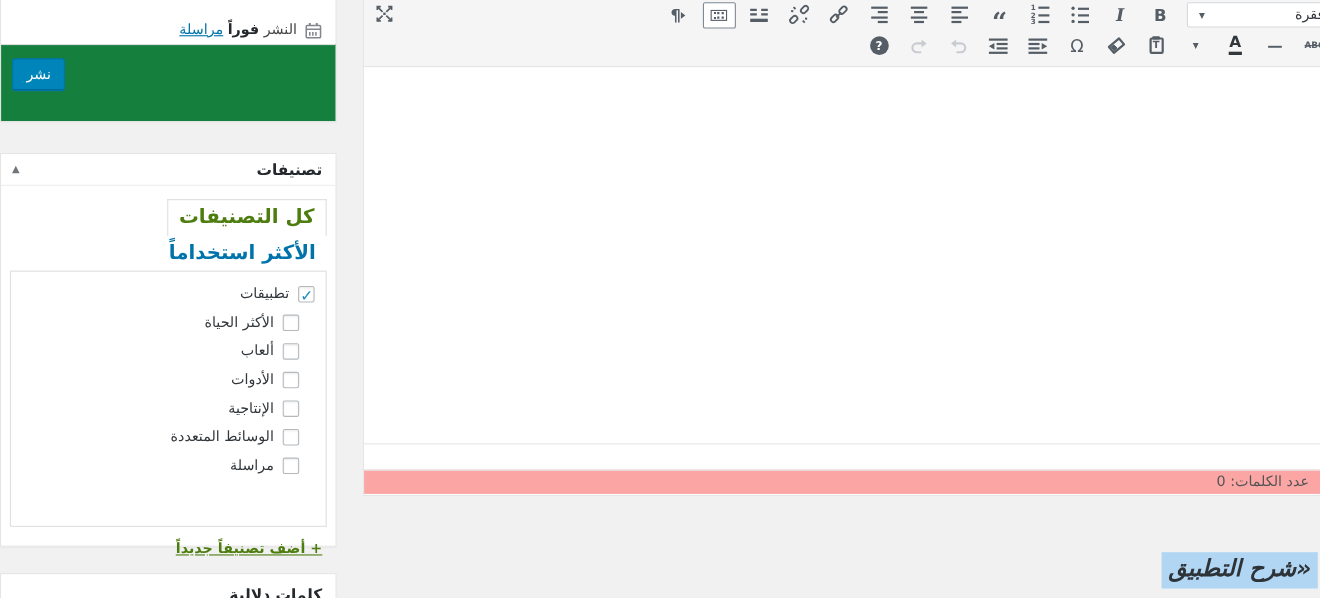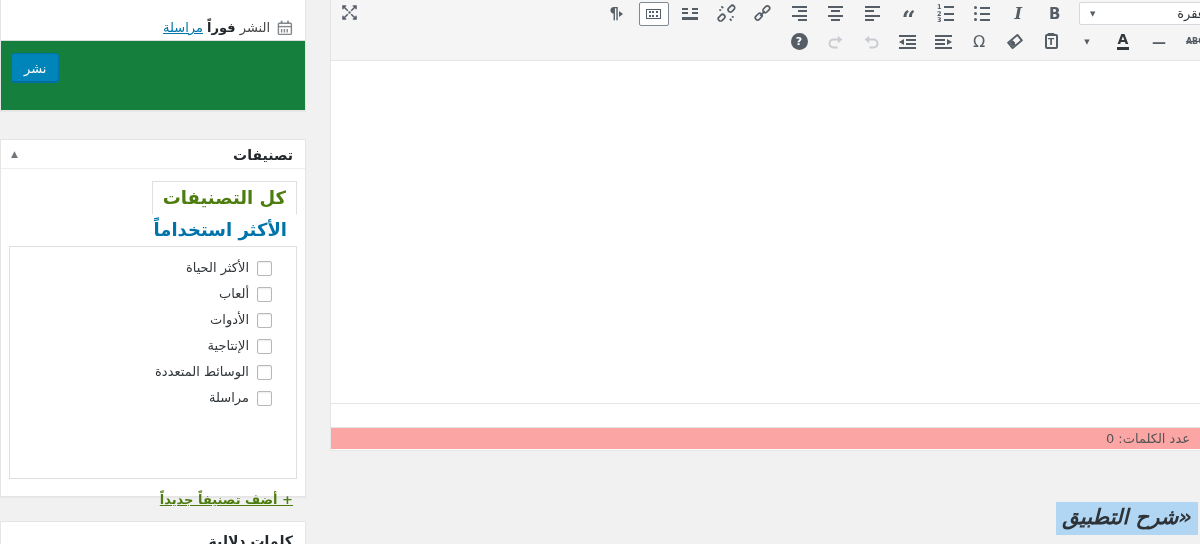--- a/index.html
+++ b/index.html
@@ -133,20 +133,21 @@
   <section class="postbox cat-box">
     <h2 class="hndle"><span>تصنيفات</span></h2>
     <span class="toggle">▲</span>
 
     <div class="tabs">
       <span class="tab active">كل التصنيفات</span>
       <a class="tab link">الأكثر استخداماً</a>
     </div>
 
     <div class="checklist">
+      <label class="cat-row checked"><span class="cb"></span><span>تطبيقات</span></label>
       <label class="cat-row child"><span class="cb"></span><span>الأكثر الحياة</span></label>
       <label class="cat-row child"><span class="cb"></span><span>ألعاب</span></label>
       <label class="cat-row child"><span class="cb"></span><span>الأدوات</span></label>
       <label class="cat-row child"><span class="cb"></span><span>الإنتاجية</span></label>
       <label class="cat-row child"><span class="cb"></span><span>الوسائط المتعددة</span></label>
       <label class="cat-row child"><span class="cb"></span><span>مراسلة</span></label>
     </div>
 
     <a class="add-new">+ أضف تصنيفاً جديداً</a>
   </section>

